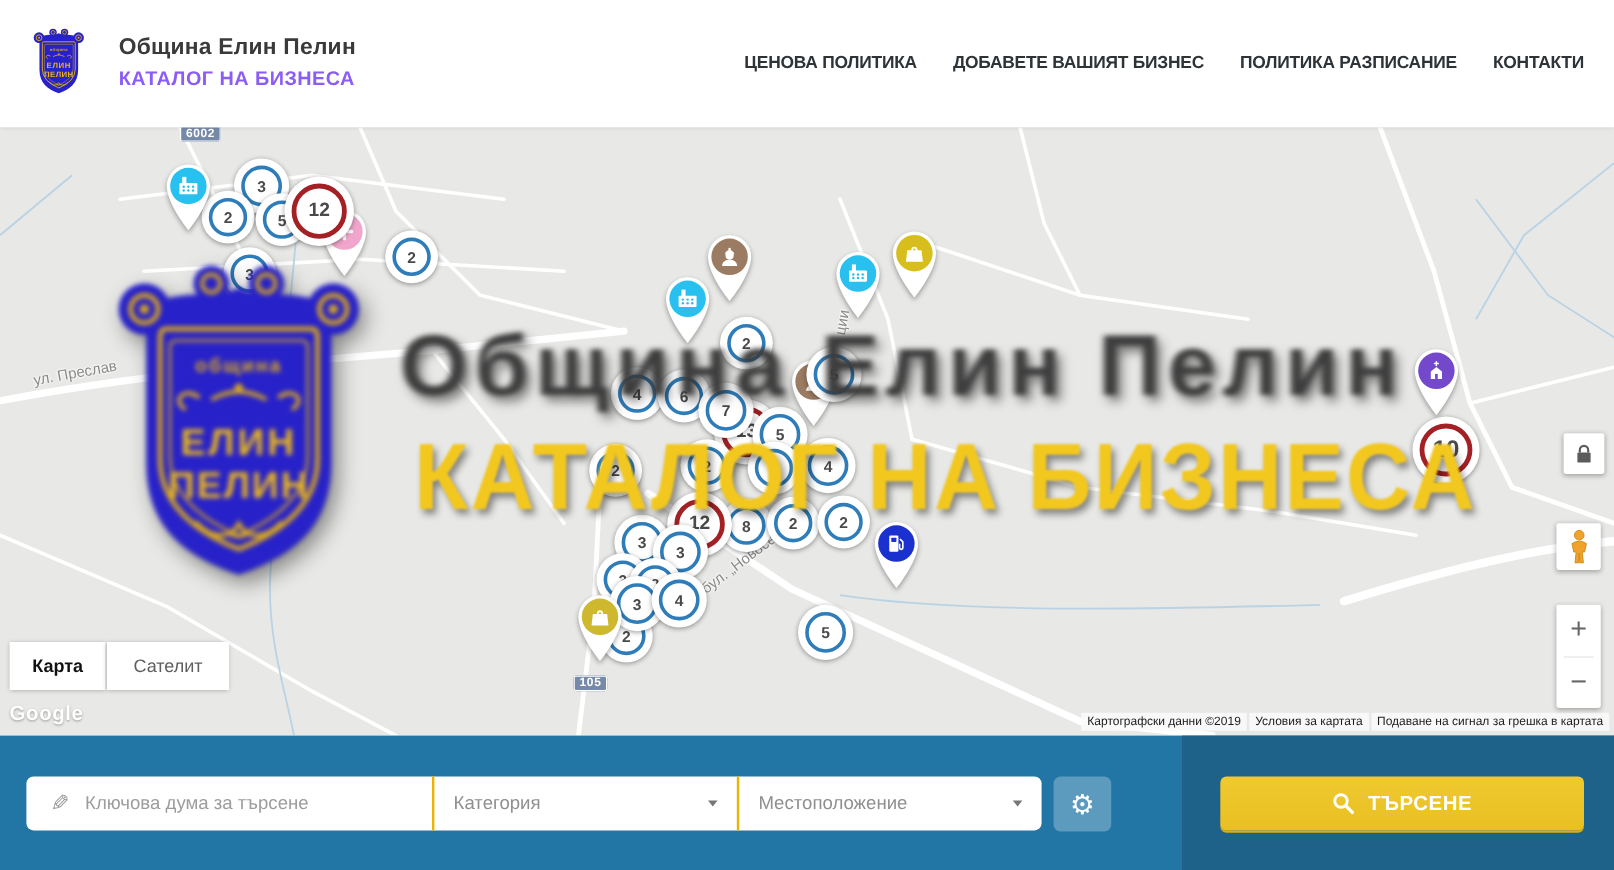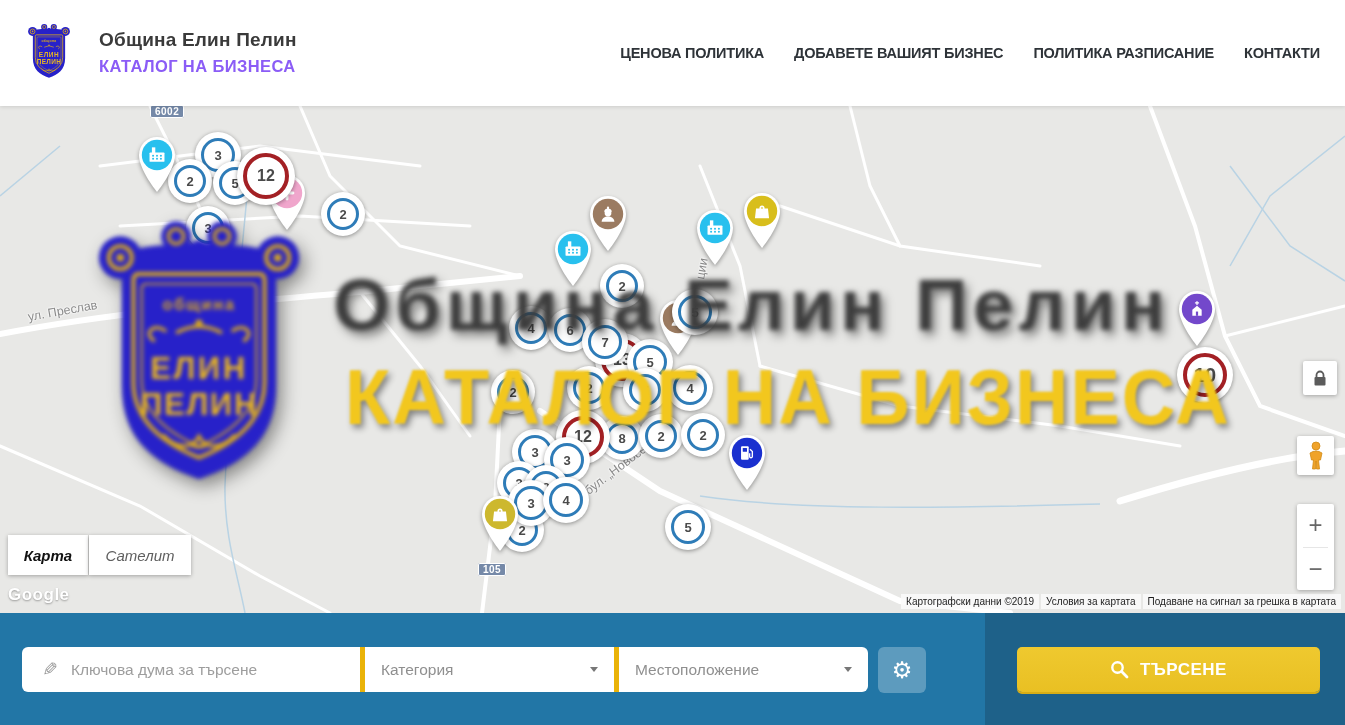--- a/index.html
+++ b/index.html
@@ -35,21 +35,21 @@
   .wm-shield{position:absolute;left:84px;top:109px;width:230px;height:282px;z-index:4;
     filter:blur(2.3px) drop-shadow(5px 7px 9px rgba(0,0,0,.45));pointer-events:none;}
   .wm-title{position:absolute;left:333px;top:158px;z-index:4;font-size:72px;font-weight:bold;color:#3d3d3d;
     letter-spacing:5px;white-space:nowrap;filter:blur(2.4px);text-shadow:4px 5px 8px rgba(0,0,0,.5);
     transform:scaleX(1.02);transform-origin:left top;pointer-events:none;}
   .wm-sub{position:absolute;left:345px;top:246px;z-index:4;font-size:74px;font-weight:bold;color:#f2c71e;
     letter-spacing:2px;white-space:nowrap;filter:blur(1px);text-shadow:3px 4px 6px rgba(0,0,0,.45);
     transform:scale(1.0,1.06);transform-origin:left top;pointer-events:none;}
 
   
-  .maptype{position:absolute;left:8px;top:429px;z-index:5;display:flex;font-style:italic;}
+  .maptype{position:absolute;left:8px;top:429px;z-index:5;display:flex;}
   .maptype .btn{height:40px;background:#fff;display:flex;align-items:center;justify-content:center;
     font-size:15px;box-shadow:0 1px 4px rgba(0,0,0,.3);cursor:pointer;}
   .btn-karta{width:80px;font-weight:bold;color:#111;}
   .btn-satelit{width:102px;color:#5f5f5f;margin-left:1px;}
   .google-logo{position:absolute;left:8px;top:479px;z-index:5;font-size:17px;font-weight:bold;color:#fff;
     letter-spacing:.5px;text-shadow:0 1px 2px rgba(0,0,0,.35);cursor:pointer;}
   .attribution{position:absolute;right:4px;top:488px;z-index:5;display:flex;gap:2px;font-size:10px;color:#1c1c1c;}
   .attribution span{background:rgba(250,250,250,.85);padding:2px 5px;white-space:nowrap;}
   .ctl{position:absolute;background:#fff;box-shadow:0 1px 4px rgba(0,0,0,.3);z-index:5;border-radius:2px;
     display:flex;align-items:center;justify-content:center;cursor:pointer;}
@@ -58,21 +58,21 @@
   .zoom-panel{position:absolute;left:1297px;top:398px;width:37px;height:86px;background:#fff;border-radius:2px;
     box-shadow:0 1px 4px rgba(0,0,0,.3);z-index:5;display:flex;flex-direction:column;}
   .zoom-panel .zbtn{flex:1;display:flex;align-items:center;justify-content:center;font-size:24px;color:#666;cursor:pointer;}
   .zoom-divider{height:1px;background:#e6e6e6;margin:0 6px;}
 
   
   .searchbar{position:absolute;left:0;top:613px;width:1345px;height:112px;background:#2276a6;z-index:30;}
   .searchbar-dark{position:absolute;left:985px;top:0;width:360px;height:112px;background:#1e6189;}
   .form{position:absolute;left:22px;top:34px;width:846px;height:45px;background:#fff;border-radius:6px;display:flex;}
   .f-keyword{width:338px;position:relative;display:flex;align-items:center;}
-  .f-select{position:relative;display:flex;align-items:center;border-left:5px solid #eab308;cursor:pointer;}
+  .f-select{position:relative;display:flex;align-items:center;border-left:2px solid #eab308;cursor:pointer;}
   .f-cat{width:254px;}
   .f-loc{width:254px;}
   .pencil{font-size:19px;color:#999;margin:0 13px 0 20px;transform:scaleX(-1);}
   .f-keyword input{border:none;outline:none;flex:1;font-size:15.5px;color:#444;font-family:"Liberation Sans",sans-serif;background:transparent;}
   .f-keyword input::placeholder{color:#9d9d9d;opacity:1;}
   .sel-label{font-size:15.5px;color:#8f8f8f;margin-left:16px;flex:1;}
   .caret{width:0;height:0;border-left:4.5px solid transparent;border-right:4.5px solid transparent;
     border-top:5.5px solid #777;margin-right:16px;}
   .gear-btn{position:absolute;left:878px;top:34px;width:48px;height:46px;border-radius:6px;
     background:rgba(255,255,255,.27);display:flex;align-items:center;justify-content:center;cursor:pointer;}

